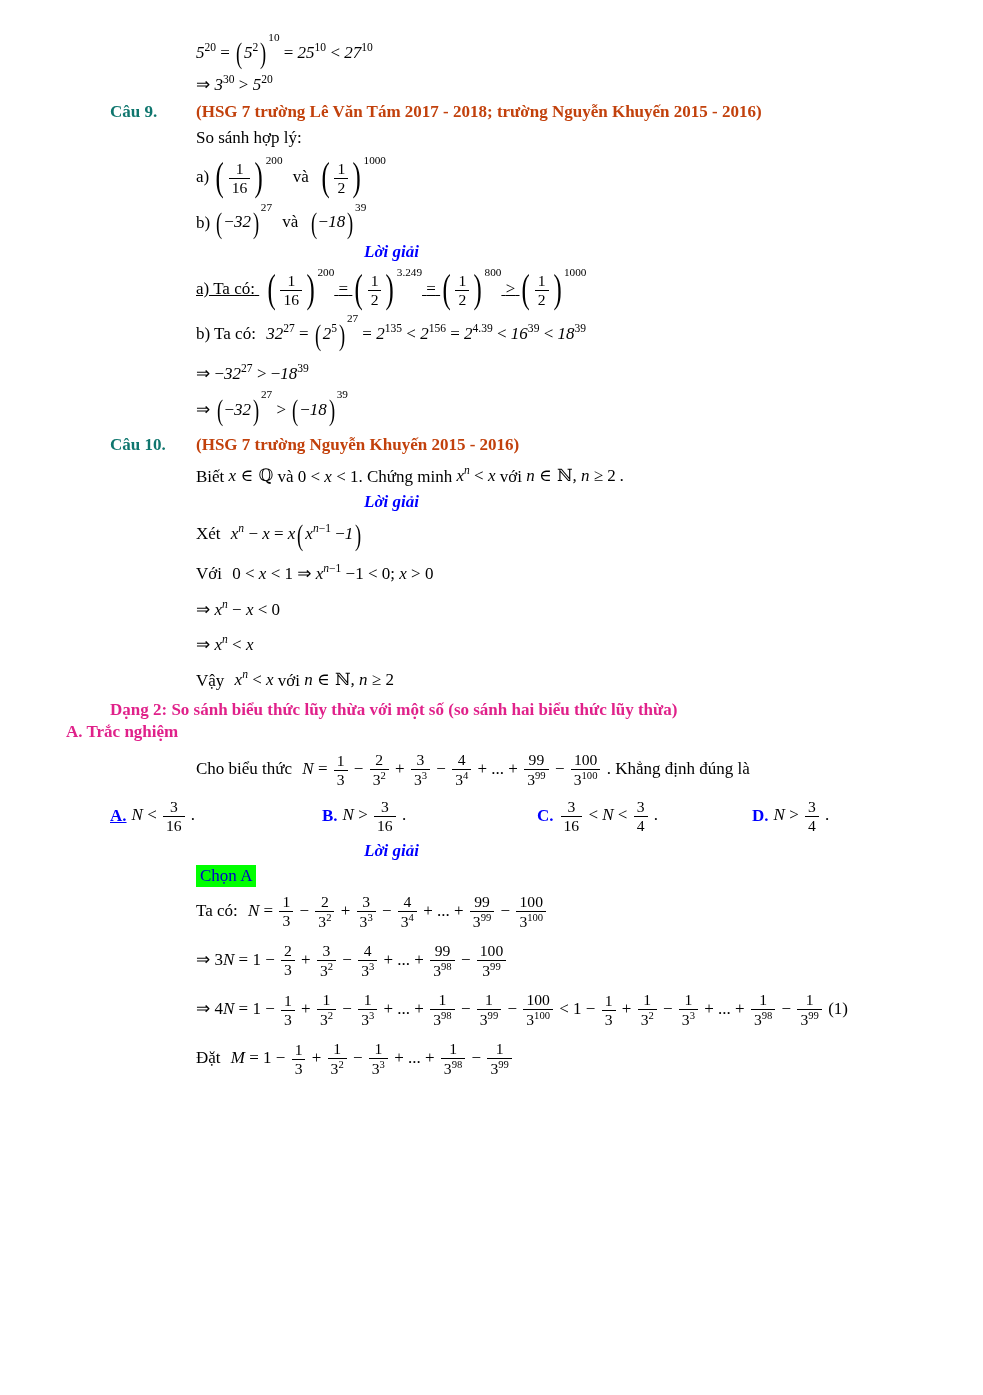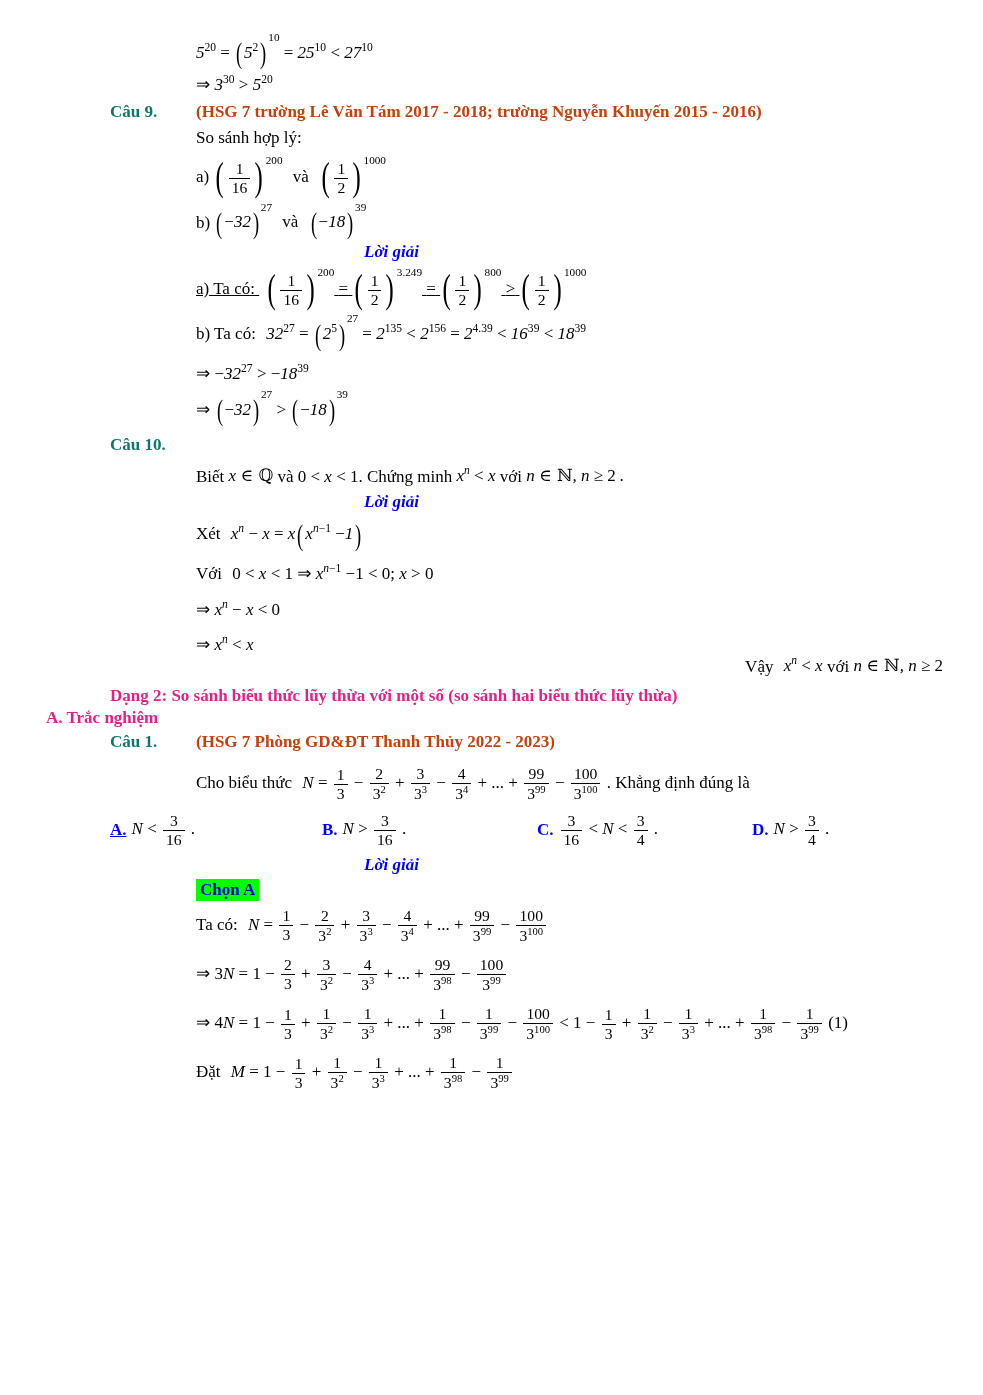--- a/index.html
+++ b/index.html
@@ -51,21 +51,21 @@
     font-weight: bold;
     font-style: italic;
     margin: 6px 0 4px 0;
     padding-right: 200px;
   }
   .chon {
     margin-left: 196px;
     display: inline-block;
     background: #00ff00;
     color: #0000cc;
-    font-weight: bold;
+    font-weight: normal;
     padding: 1px 4px;
   }
   .math {
     font-family: "Liberation Serif", serif;
     font-style: italic;
     white-space: nowrap;
   }
   .mathup {
     font-style: normal;
   }
@@ -144,21 +144,21 @@
   .ans-c { width: 215px; }
   .ans-d { width: auto; }
   .dangtitle {
     padding-left: 110px;
     font-weight: bold;
     color: #e0218a;
     margin-top: 10px;
     margin-bottom: 2px;
   }
   .subtitle {
-    padding-left: 46px;
+    padding-left: 66px;
     font-weight: bold;
     color: #e0218a;
     margin-bottom: 2px;
   }
   .topmath {
     padding-left: 196px;
     padding-top: 34px;
   }
   .bb { font-family: "DejaVu Serif", serif; }
 </style>
@@ -239,20 +239,21 @@
 
   <div class="indent math" style="margin-top:14px;">
     <span class="mathup">⇒</span>
     <span class="bigparen small">(</span><span class="mathup">−</span>32<span class="bigparen small">)</span><span class="exp-big">27</span>
     <span class="mathup">&gt;</span>
     <span class="bigparen small">(</span><span class="mathup">−</span>18<span class="bigparen small">)</span><span class="exp-big">39</span>
   </div>
 
   <div class="headline" style="margin-top:12px;">
     <span class="tag">Câu 10.</span>
+    <span class="src">(HSG 7 trường Nguyễn Khuyến 2015 - 2016)</span>
   </div>
 
   <div class="indent" style="margin-top:6px;">
     <span>Biết</span>
     <span class="math"> <i>x</i> <span class="mathup bb">∈ ℚ</span> </span>
     <span>và</span>
     <span class="math"><span class="mathup">0 &lt;</span> <i>x</i> <span class="mathup">&lt; 1.</span></span>
     <span>Chứng minh</span>
     <span class="math"><i>x</i><sup><i>n</i></sup> <span class="mathup">&lt;</span> <i>x</i></span>
     <span>với</span>
@@ -276,34 +277,30 @@
   </div>
 
   <div class="indent math" style="margin-top:14px;">
     <span class="mathup">⇒</span> <i>x</i><sup><i>n</i></sup> <span class="mathup">−</span> <i>x</i> <span class="mathup">&lt; 0</span>
   </div>
 
   <div class="indent math" style="margin-top:14px;">
     <span class="mathup">⇒</span> <i>x</i><sup><i>n</i></sup> <span class="mathup">&lt;</span> <i>x</i>
   </div>
 
-  <div class="indent" style="margin-top:0;text-align:right;">
+  <div class="indent" style="margin-top:14px;">
     <span>Vậy</span>
     <span class="math" style="margin-left:6px;"><i>x</i><sup><i>n</i></sup> <span class="mathup">&lt;</span> <i>x</i></span>
     <span>với</span>
     <span class="math"><i>n</i> <span class="mathup bb">∈ ℕ</span>, <i>n</i> <span class="mathup">≥ 2</span></span>
   </div>
 
   <div class="dangtitle">Dạng 2: So sánh biểu thức lũy thừa với một số (so sánh hai biểu thức lũy thừa)</div>
   <div class="subtitle">A. Trắc nghiệm</div>
 
-  <div class="headline" style="margin-top:4px;">
-    <span class="tag">Câu 1.</span>
-    <span class="src">(HSG 7 Phòng GD&amp;ĐT Thanh Thủy 2022 - 2023)</span>
-  </div>
 
   <div class="indent tall" style="margin-top:8px;">
     <span>Cho biểu thức</span>
     <span class="math" style="margin-left:6px;">
       <i>N</i> <span class="mathup">=</span>
       <span class="frac"><span class="num">1</span><span class="den">3</span></span>
       <span class="mathup">−</span>
       <span class="frac"><span class="num">2</span><span class="den">3<sup>2</sup></span></span>
       <span class="mathup">+</span>
       <span class="frac"><span class="num">3</span><span class="den">3<sup>3</sup></span></span>

